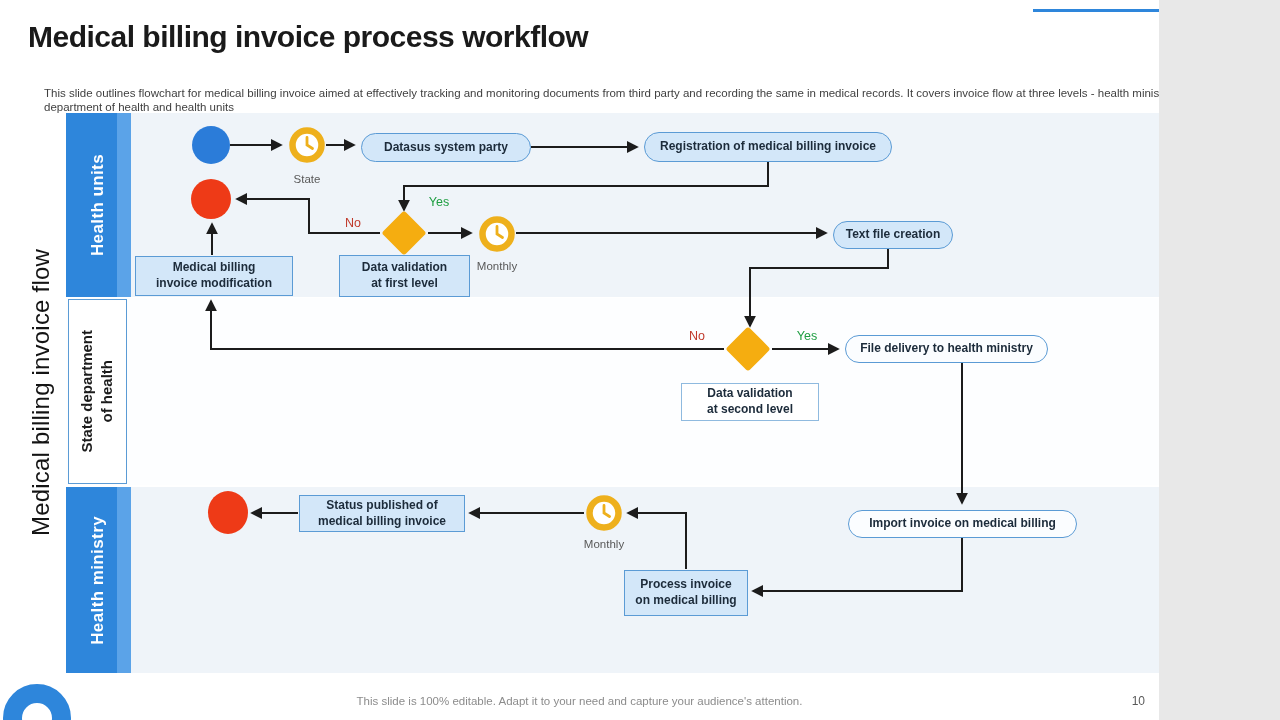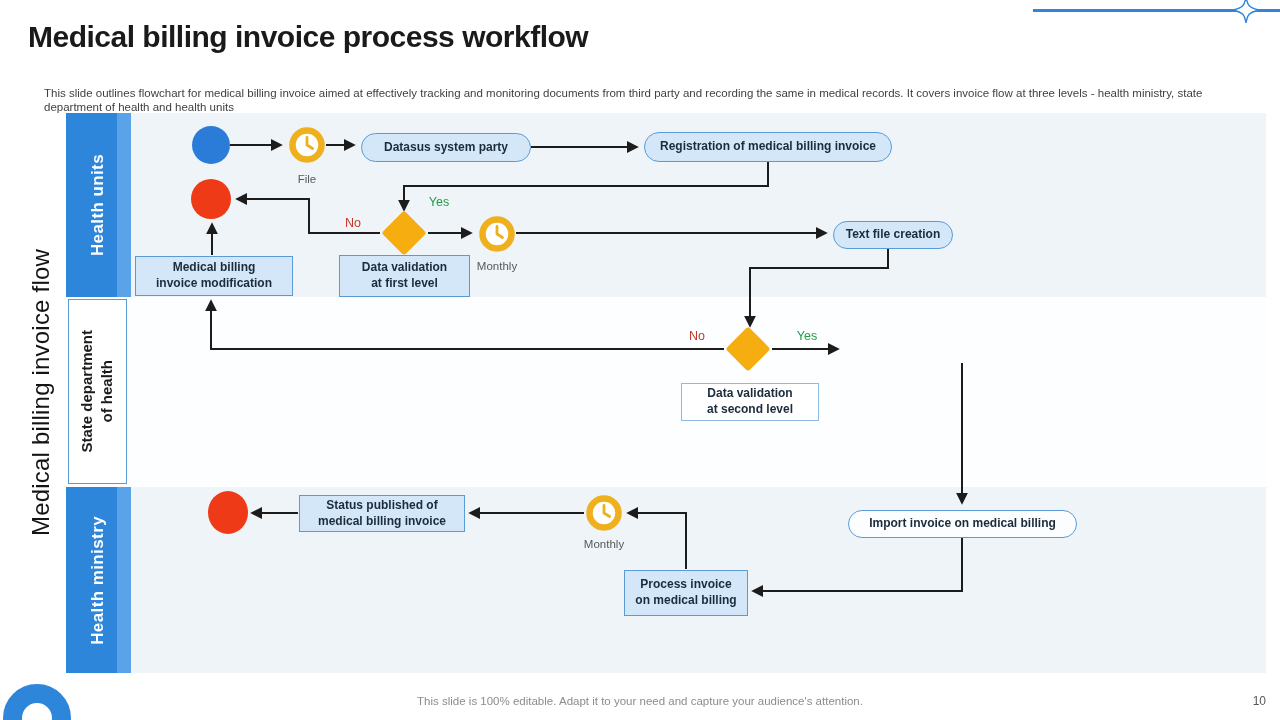--- a/index.html
+++ b/index.html
@@ -1,17 +1,17 @@
 <!DOCTYPE html>
 <html style="--accent-blue: #2e86db; --banner-blue: #2e86db; --banner-blue-light: #5ba3e8; --lane-bg: #eff4f9; --node-fill: #d3e7f9; --node-fill-light: #fbfdff; --node-border: #5b9bd5; --node-border-light: #8fbadf; --start-fill: #2b7cd9; --end-fill: #ee3a17; --clock-gold: #eeb01c; --diamond-gold: #f5ad10; --yes-green: #1f9e42; --no-red: #c0392b; --line-dark: #1c1c1c; --text-dark: #1c2b3a; --muted-gray: #595959; --footer-gray: #8c8c8c;"><head>
 <meta charset="utf-8">
 <style>
   html,body{margin:0;padding:0;background:#e8e8e8;}
   .slide{
-    position:relative;width:1280px;height:720px;background:#ffffff;
+    position:relative;width:1159px;height:720px;background:#ffffff;
     overflow:hidden;font-family:"Liberation Sans",sans-serif;
   }
   
   .title{
     position:absolute;left:28px;top:20px;margin:0;
     font-size:30px;font-weight:bold;letter-spacing:-0.5px;color:#1a1a1a;
   }
   .subtitle{
     position:absolute;left:28px;top:70px;width:1216px;margin:16px;
     font-size:11.5px;line-height:1.25;color:#3f3f3f;
@@ -151,21 +151,21 @@
     <path d="M298,513 H252" marker-end="url(#arrowhead)"></path>
   </svg>
 
   <div class="dot start" style="left:192px;top:126px;width:38px;height:38px;"></div>
   <div class="clock" style="left:288px;top:126px;">
     <svg viewBox="0 0 38 38" width="38" height="38">
         <circle cx="19" cy="19" r="14.5"></circle>
         <path d="M19 11.5 V19 L24.5 22.5"></path>
       </svg>
   </div>
-  <div class="lbl" style="left:285px;top:173px;width:44px;">File</div>
+  <div class="lbl" style="left:285px;top:173px;width:44px;">State</div>
   <div class="node pill" style="left:361px;top:133px;width:170px;height:29px;">Datasus system party</div>
   <div class="node pill" style="left:644px;top:132px;width:248px;height:30px;">Registration of medical billing invoice</div>
   <div class="lbl yes" style="left:424px;top:195px;width:30px;">Yes</div>
   <div class="lbl no" style="left:340px;top:216px;width:26px;">No</div>
   <div class="diamond" style="left:388px;top:217px;"></div>
   <div class="dot end" style="left:191px;top:179px;width:40px;height:40px;"></div>
   <div class="node rect" style="left:135px;top:256px;width:158px;height:40px;">Medical billing
 invoice modification</div>
   <div class="node rect" style="left:339px;top:255px;width:131px;height:42px;">Data validation
 at first level</div>
@@ -174,20 +174,21 @@
         <circle cx="19" cy="19" r="14.5"></circle>
         <path d="M19 11.5 V19 L24.5 22.5"></path>
       </svg>
   </div>
   <div class="lbl" style="left:472px;top:260px;width:50px;">Monthly</div>
   <div class="node pill" style="left:833px;top:221px;width:120px;height:28px;">Text file creation</div>
 
   <div class="lbl no" style="left:684px;top:329px;width:26px;">No</div>
   <div class="lbl yes" style="left:792px;top:329px;width:30px;">Yes</div>
   <div class="diamond" style="left:732px;top:333px;"></div>
+  <div class="node pill light" style="left:845px;top:335px;width:203px;height:28px;">File delivery to health ministry</div>
   <div class="node rect light" style="left:681px;top:383px;width:138px;height:38px;">Data validation
 at second level</div>
 
   <div class="node rect" style="left:624px;top:570px;width:124px;height:46px;">Process invoice
 on medical billing</div>
   <div class="node pill light" style="left:848px;top:510px;width:229px;height:28px;">Import invoice on medical billing</div>
   <div class="clock" style="left:585px;top:494px;">
     <svg viewBox="0 0 38 38" width="38" height="38">
         <circle cx="19" cy="19" r="14.5"></circle>
         <path d="M19 11.5 V19 L24.5 22.5"></path>

